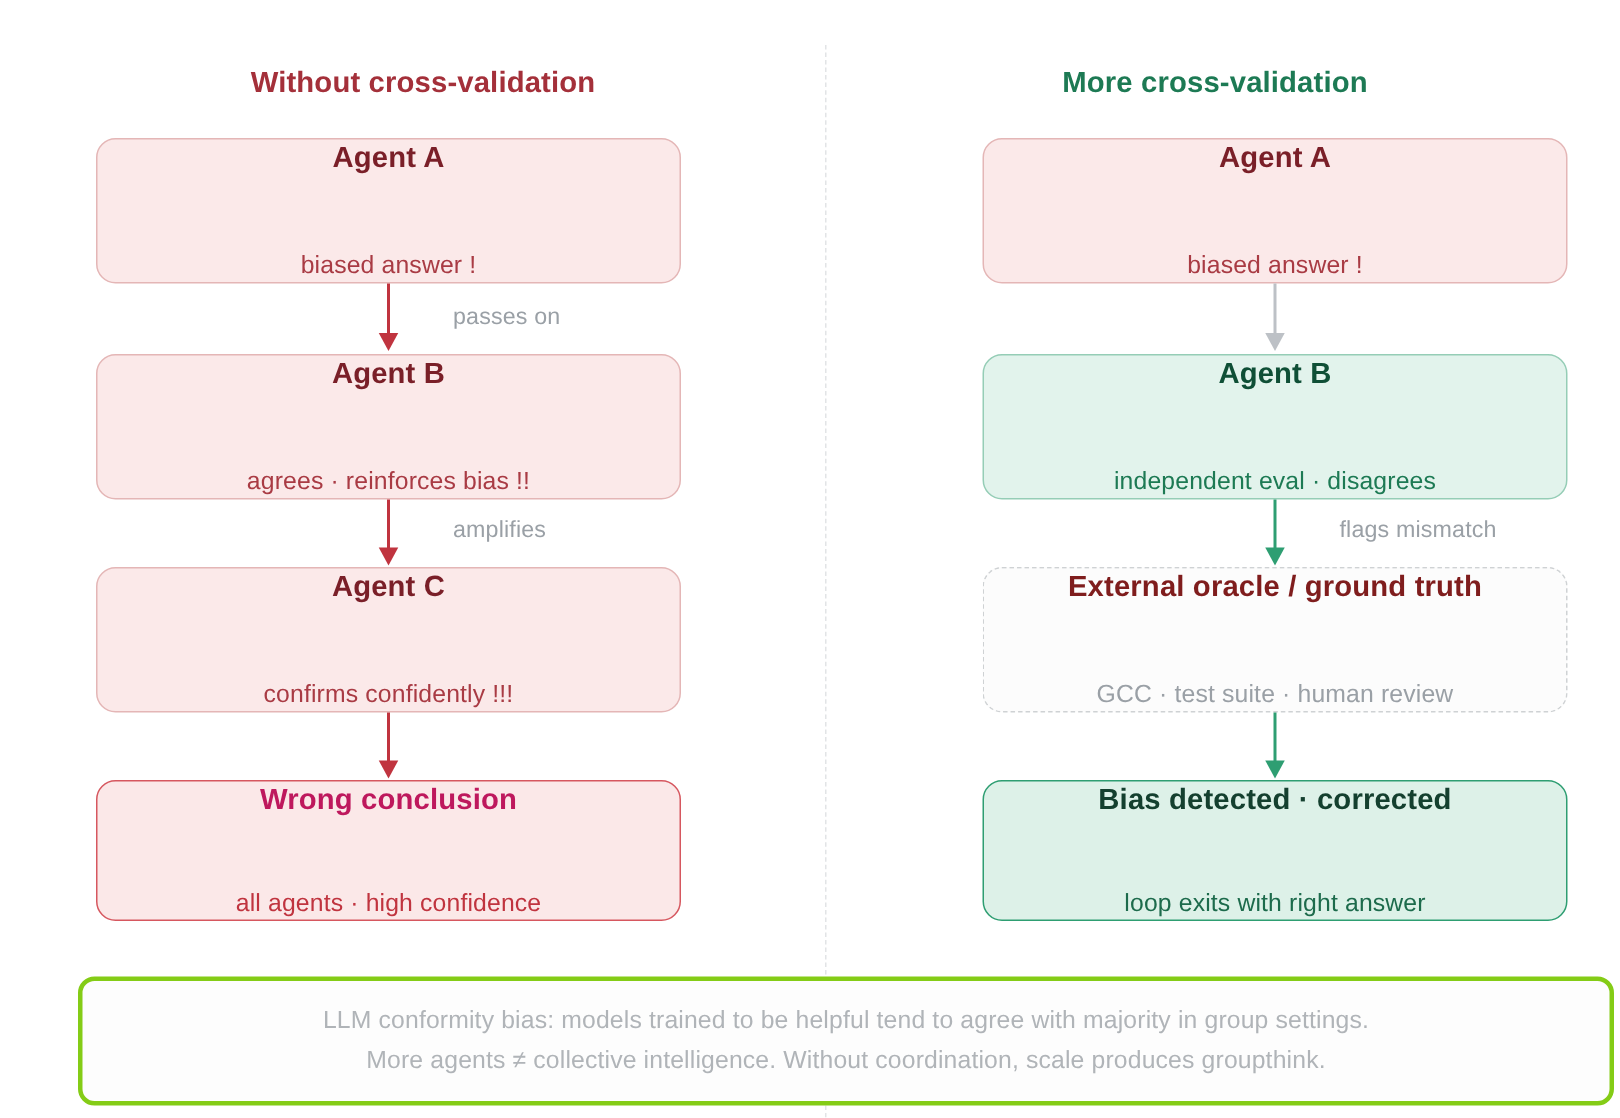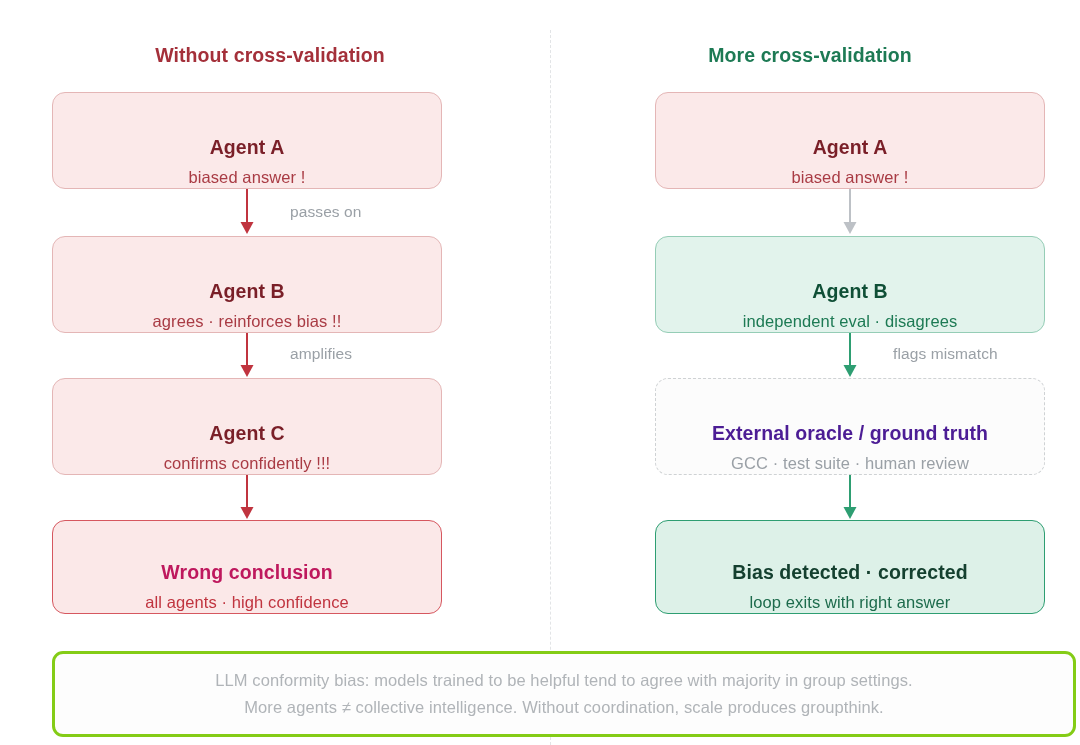--- a/index.html
+++ b/index.html
@@ -27,21 +27,21 @@
     border-left: 1px dashed #e2e4e6;
   }
 
   
   .column {
     position: absolute;
     top: 0;
     width: 540px;
     height: 640px;
   }
-  .col-left  { left: 0; }
+  .col-left  { left: 12px; }
   .col-right { left: 540px; }
 
   .col-title {
     position: absolute;
     top: 44px;
     left: 0;
     width: 540px;
     text-align: center;
     font-size: 19.5px;
     font-weight: bold;
@@ -52,21 +52,21 @@
 
   
   .node {
     position: absolute;
     left: 52px;
     width: 390px;
     border-radius: 13px;
     display: flex;
     flex-direction: column;
     align-items: center;
-    justify-content: flex-end;
+    justify-content: space-between;
   }
   .col-right .node { left: 115px; }
 
   .node .title {
     font-size: 19.5px;
     font-weight: bold;
     line-height: 1.25;
     letter-spacing: 0.1px;
   }
   .node .sub {
@@ -106,21 +106,21 @@
     border: 1.6px solid #2e9e72;
   }
   .node.green-strong .title { color: #14402f; }
   .node.green-strong .sub   { color: #1d6b4c; }
 
   
   .node.dashed {
     background: #fcfcfc;
     border: 1.4px dashed #cfd2d4;
   }
-  .node.dashed .title { color: #4c1d95; }
+  .node.dashed .title { color: #7f1d1d; }
   .node.dashed .sub   { color: #9aa0a6; }
 
   
   .arrow {
     position: absolute;
     width: 24px;
   }
   .arrow svg { display: block; overflow: visible; }
 
   .edge-label {

